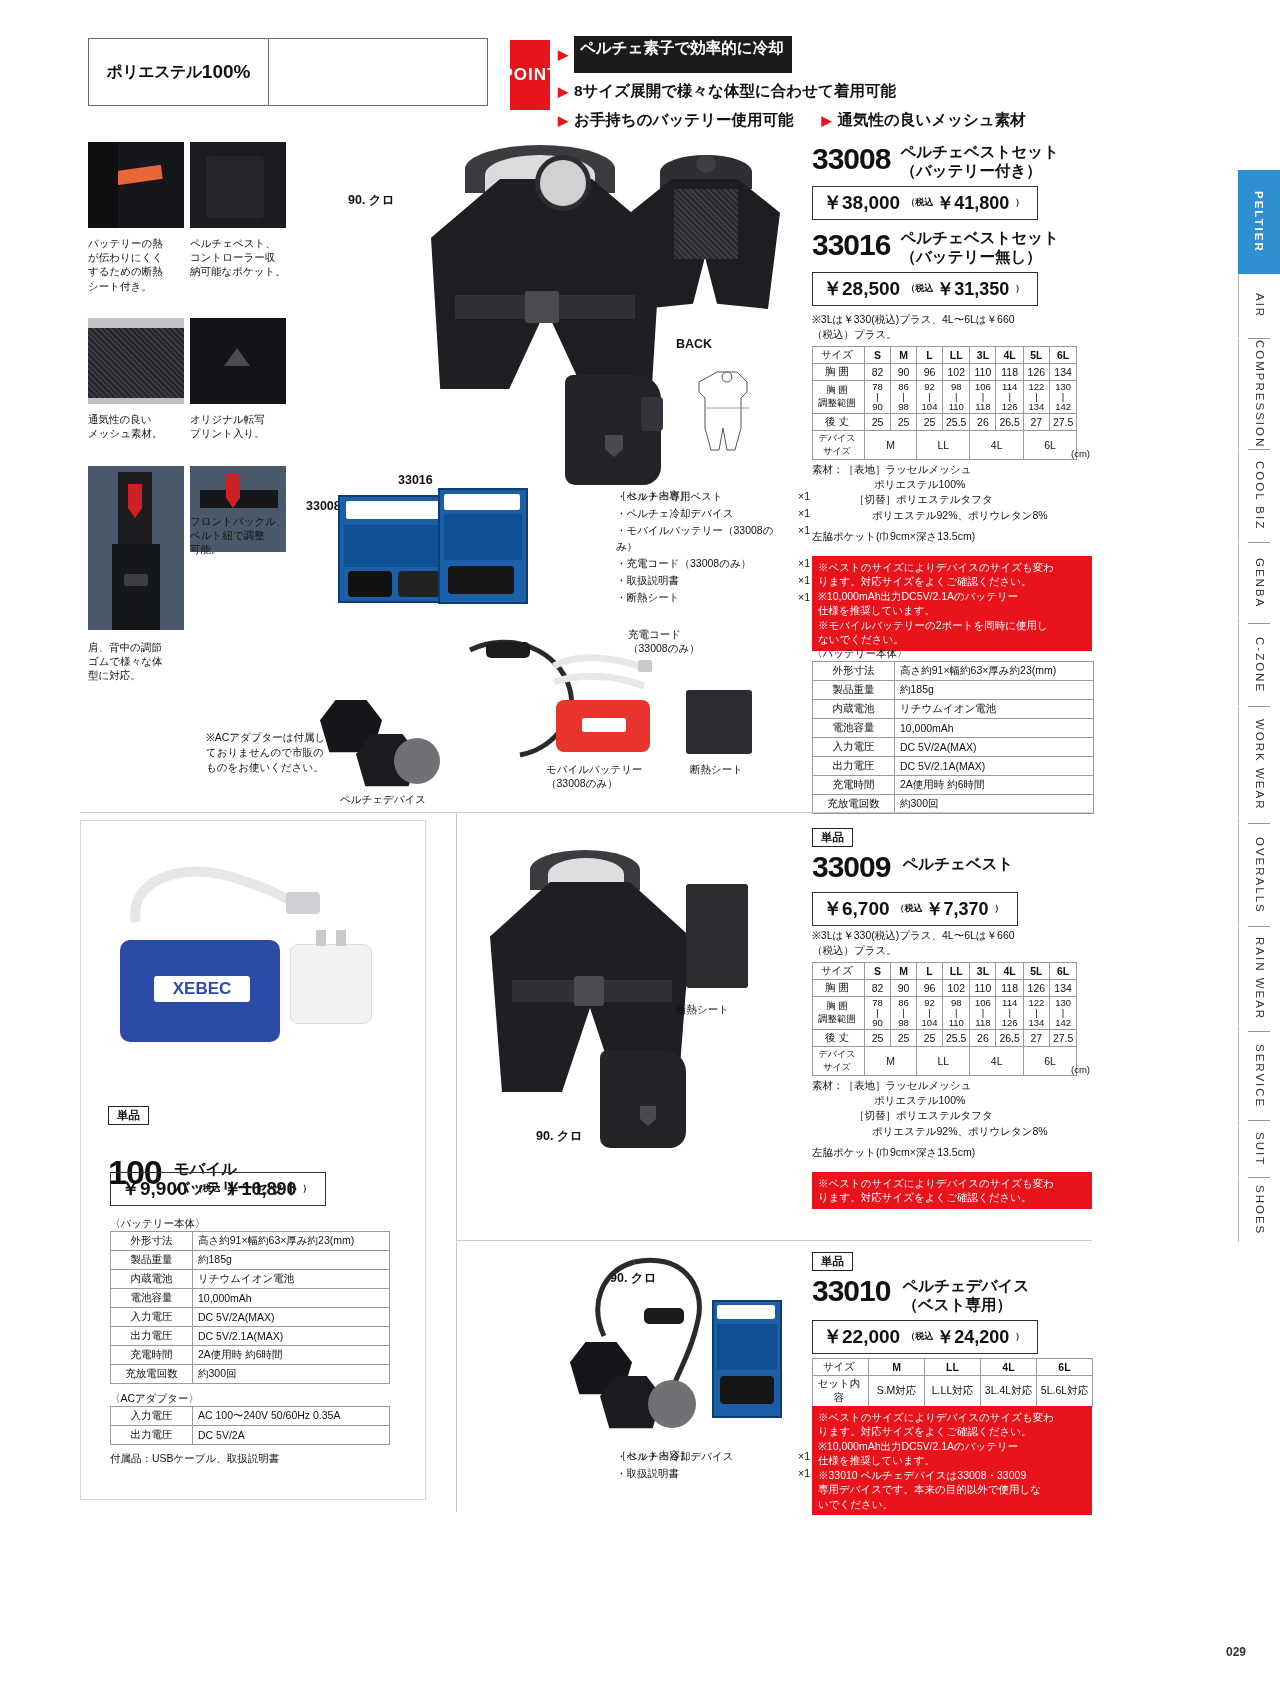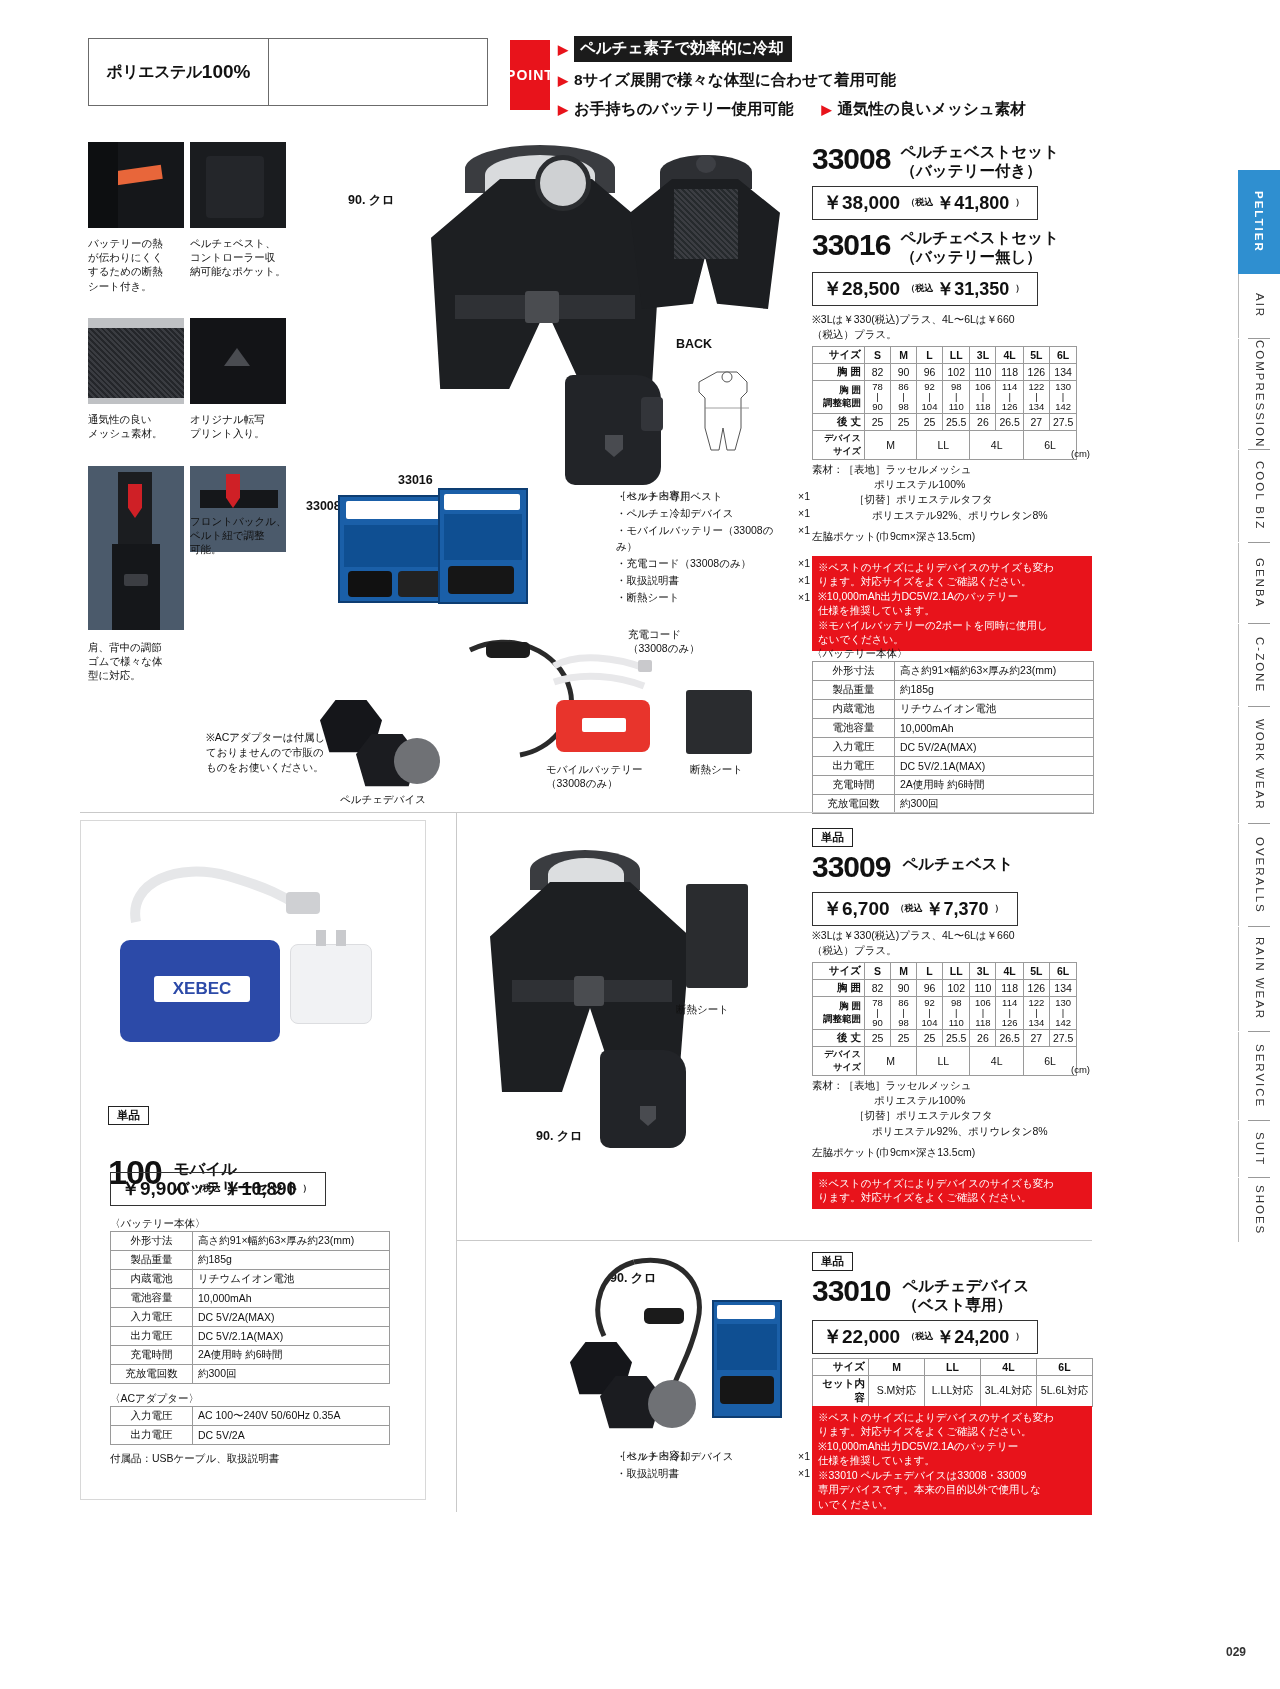--- a/index.html
+++ b/index.html
@@ -16,25 +16,25 @@
   #fabric-box { left:88px; top:38px; width:400px; height:68px; border:1px solid #6b6b6b; display:flex; }
   #fabric-left { width:180px; display:flex; align-items:center; justify-content:center; border-right:1px solid #6b6b6b; }
   #fabric-left .t1 { font-size:16px; font-weight:bold; letter-spacing:-0.5px; }
   #fabric-left .t2 { font-size:19px; font-weight:bold; }
   #fabric-right { flex:1; padding:5px 8px 0 10px; }
   #fabric-right .cap { font-size:10px; color:#222; }
   #fabric-right .name { font-size:17px; font-weight:bold; margin:-1px 0 2px 0; }
   #fabric-right .desc { font-size:10.5px; color:#222; }
 
   #point-tag { left:510px; top:40px; width:40px; height:70px; background:#e8131b; color:#fff;
-      font-size:14px; font-weight:bold; display:flex; align-items:center; justify-content:center; letter-spacing:1px;}
+      font-size:17px; font-weight:bold; display:flex; align-items:center; justify-content:center; letter-spacing:1px;}
   #point-list { left:558px; top:36px; width:600px; }
   .pt-row { display:flex; align-items:center; margin-bottom:8px; font-size:15.5px; font-weight:bold; }
   .pt-row .tri { color:#e8131b; font-size:13px; margin-right:6px; }
-  .pt-hl { background:#1b1b1b; color:#fff; padding:2px 8px 3px 6px; display:inline-block; }
+  .pt-hl { background:#1b1b1b; color:#fff; padding:2px 8px 14px 6px; display:inline-block; }
   .pt-inline { display:flex; align-items:center; }
   .pt-inline + .pt-inline { margin-left:28px; }
 
   
   #side-tabs { right:0; top:170px; width:42px; }
   .side-tab { width:42px; border-left:1px solid #bbb; display:flex; align-items:center; justify-content:center;
      writing-mode:vertical-rl; text-orientation:mixed; font-size:11.5px; letter-spacing:2px; color:#333; }
   .side-tab.active { background:#2f8fd0; color:#fff; border:none; font-weight:bold; }
   .side-div { height:1px; background:#999; width:22px; margin:0 auto; }
   .cap-s { position:absolute; font-size:10.5px; line-height:1.35; color:#111; }
@@ -47,21 +47,21 @@
   .code { font-size:30px; font-weight:bold; letter-spacing:-1px; }
   .pname { font-size:15.5px; font-weight:bold; line-height:1.25; }
   .price-box { border:1px solid #333; display:inline-flex; align-items:center; padding:3px 10px; font-weight:bold; }
   .price-main { font-size:19px; }
   .price-tax { font-size:9px; line-height:1.05; margin:0 3px 0 6px; border:0; text-align:center; }
   .price-incl { font-size:18px; }
   .note { font-size:10.5px; line-height:1.45; }
 
   table.size { border-collapse:collapse; font-size:10.5px; }
   table.size th, table.size td { border:1px solid #9a9a9a; padding:1px 3px; text-align:center; min-width:26px; }
-  table.size th.rh { text-align:right; padding-left:0; width:52px; font-weight:bold; background:#fff; }
+  table.size th.rh { text-align:center; padding-left:0; width:52px; font-weight:normal; background:#fff; }
   .cm { font-size:9.5px; text-align:right; }
 
   table.spec { border-collapse:collapse; font-size:10.5px; width:100%; }
   table.spec th { border:1px solid #9a9a9a; background:#fff; font-weight:normal; text-align:center; width:82px; padding:2px 3px; }
   table.spec td { border:1px solid #9a9a9a; padding:2px 5px; text-align:left; }
 
   .redbox { background:#e8131b; color:#fff; font-size:10.5px; line-height:1.38; padding:4px 6px; }
   .tanpin { display:inline-block; border:1px solid #222; font-size:11.5px; font-weight:bold; padding:1px 8px; }
 
   .hr { position:absolute; background:#c9c9c9; height:1px; }

